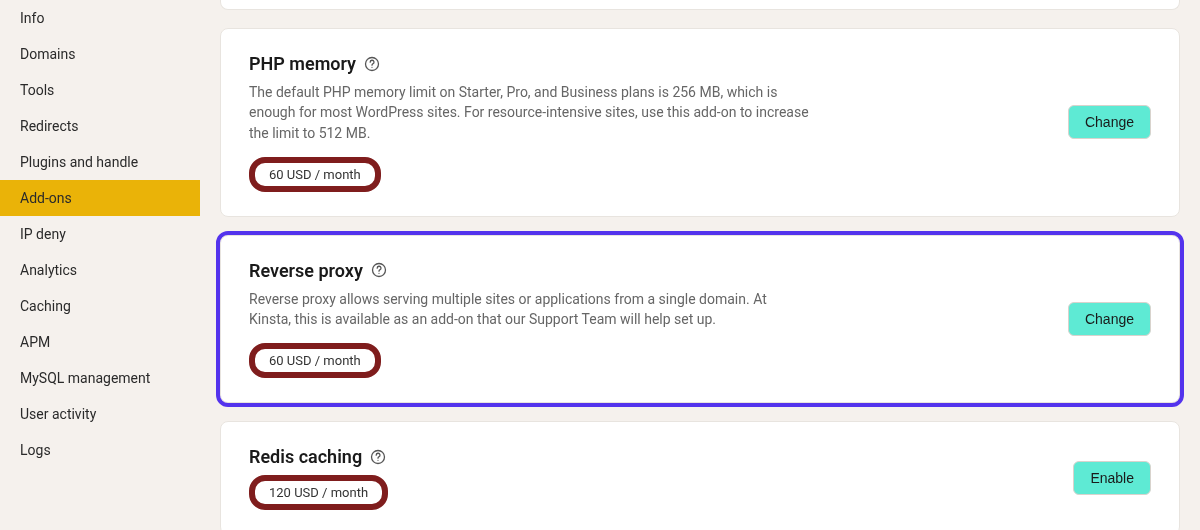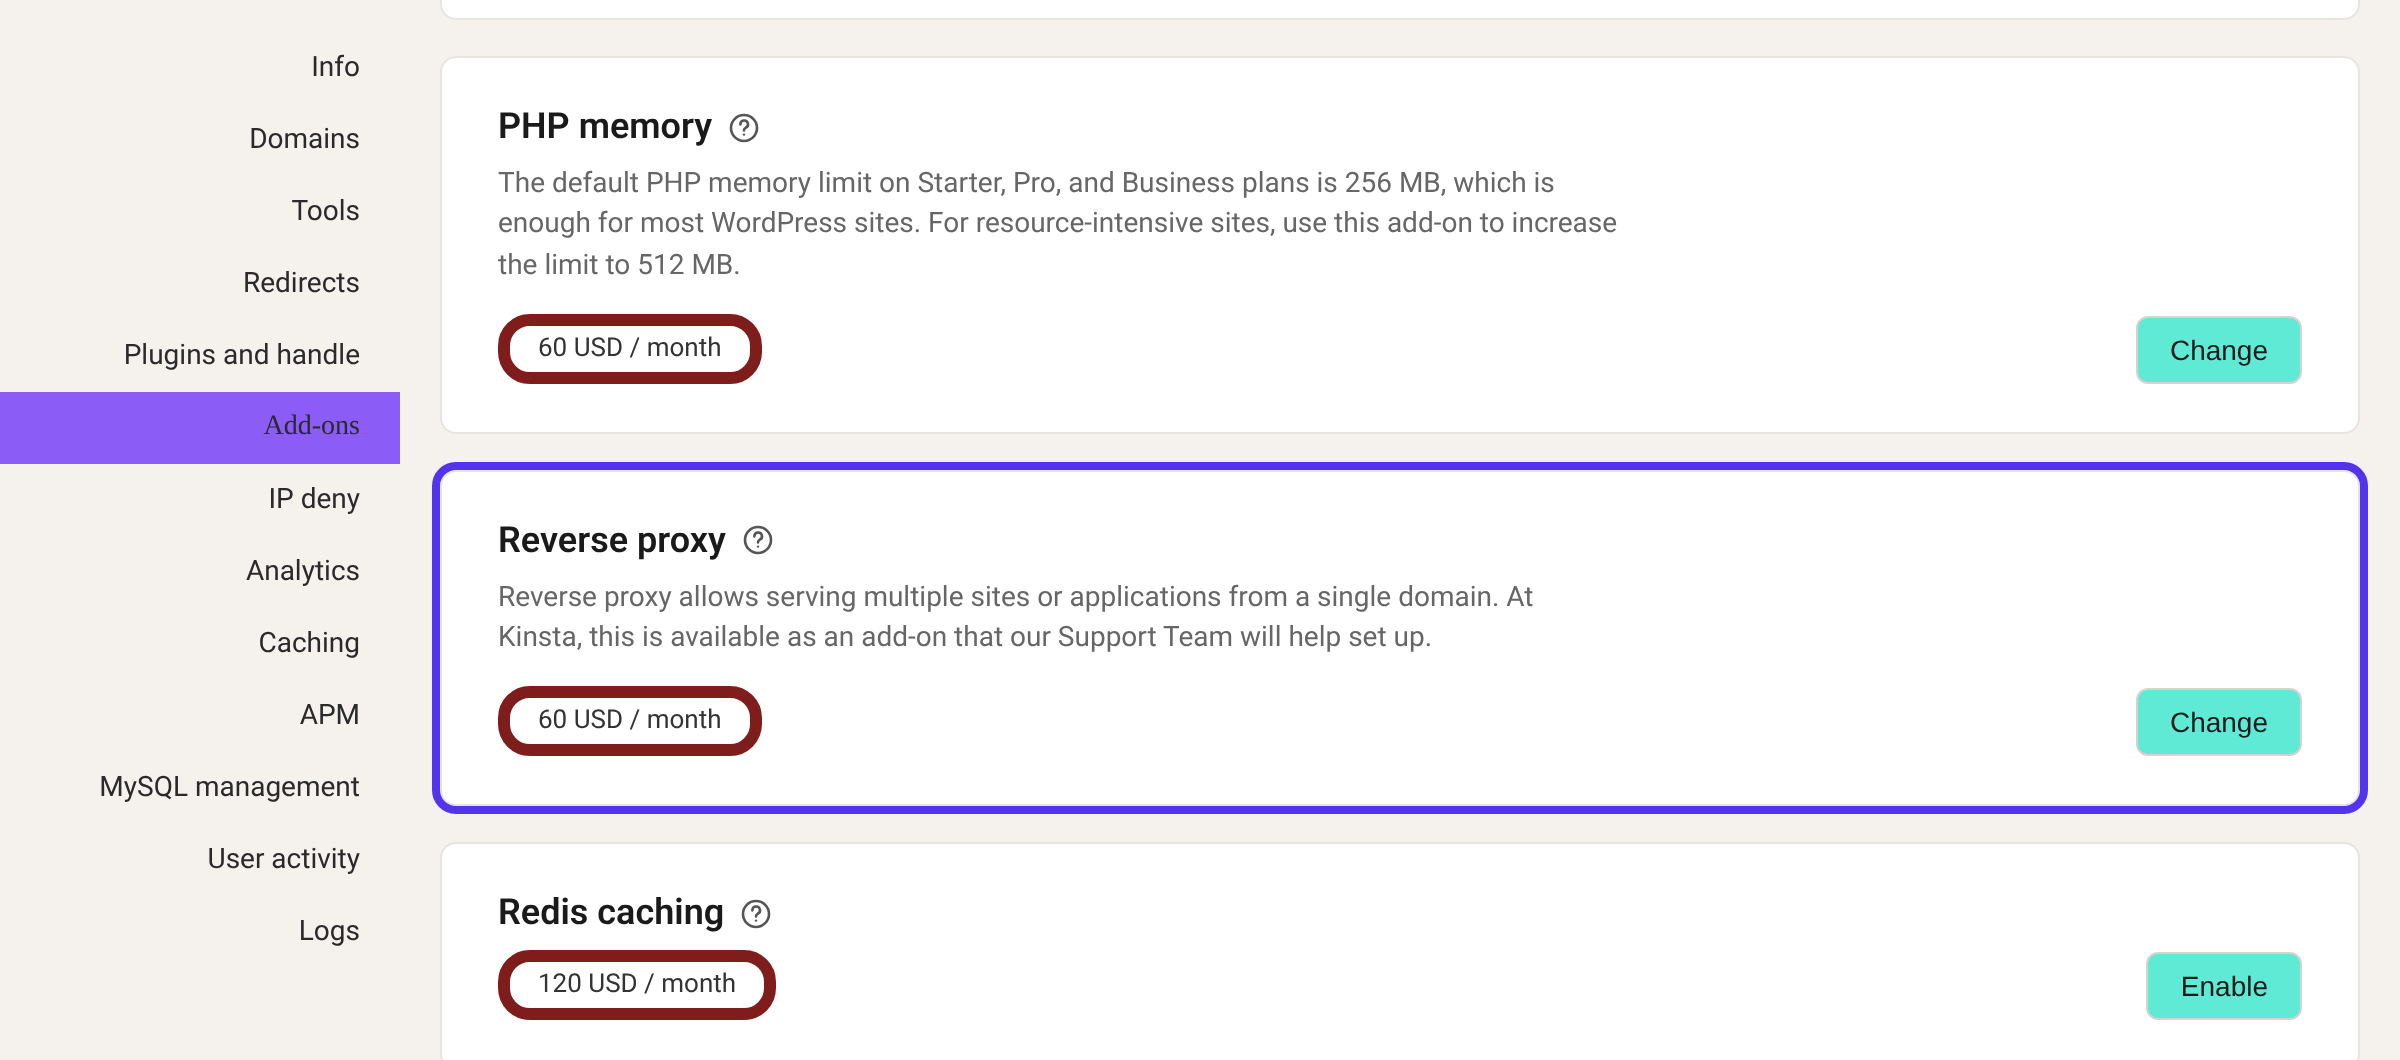--- a/index.html
+++ b/index.html
@@ -8,33 +8,31 @@
       background: #f5f1ed;
       color: #1a1a1a;
       width: 1200px;
       height: 530px;
       overflow: hidden;
       display: flex;
     }
     .sidebar {
       width: 200px;
       flex-shrink: 0;
-      padding-top: 16px;
-      text-align: right;
+      padding-top: 0;
     }
     .sidebar-item {
       padding: 10px 20px;
       font-size: 14px;
       color: #2a2a2a;
       cursor: pointer;
     }
     .sidebar-item.active {
-      background: #8b5cf6;
+      background: #eab308;
       border-radius: 0;
-      font-family: Liberation Serif, serif;
     }
     .main {
       flex: 1;
       padding: 0 20px 20px 20px;
       overflow-y: auto;
     }
     .card {
       background: #fff;
       border: 1px solid #e8e4df;
       border-radius: 8px;
@@ -42,21 +40,21 @@
       margin-top: 18px;
       position: relative;
     }
     .card.highlighted {
       outline: 4px solid #5333ed;
       outline-offset: 0;
     }
     .card-row {
       display: flex;
       justify-content: space-between;
-      align-items: flex-end;
+      align-items: center;
       gap: 20px;
     }
     .card-content { flex: 1; max-width: 560px; }
     .card-title {
       font-size: 18px;
       font-weight: 600;
       display: flex;
       align-items: center;
       gap: 8px;
       margin-bottom: 8px;

